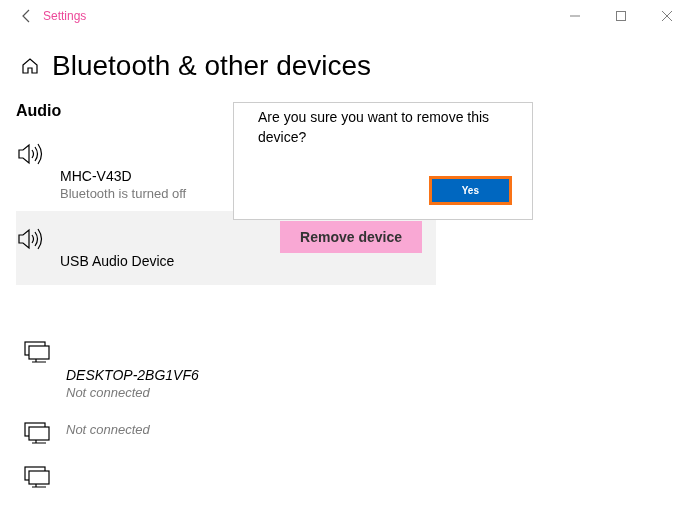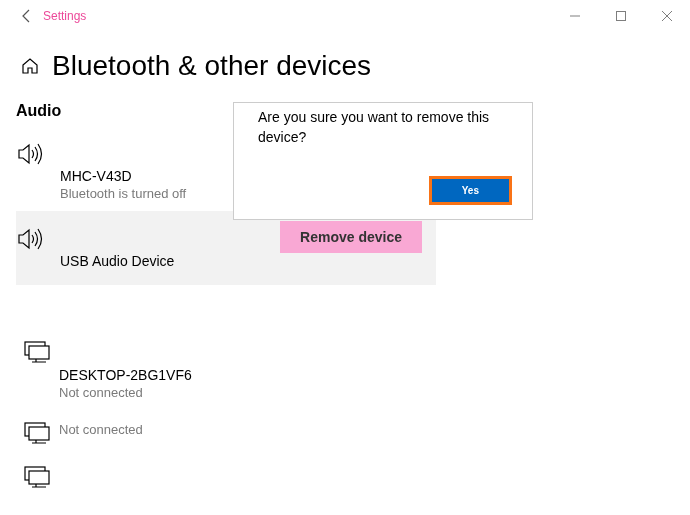--- a/index.html
+++ b/index.html
@@ -24,21 +24,21 @@
     .device-item.selected-wrap { background: #f2f2f2; padding-bottom: 0; flex-direction: row; }
     .sel-row { display:flex; align-items:flex-start; gap:14px; width:100%; padding: 4px 6px 16px 0; }
     .device-icon { width: 30px; display: flex; justify-content: center; margin-top: 2px; }
     .device-name { font-size: 14px; color: #000; margin-top: 28px; }
     .device-status { font-size: 13px; color: #7a7a7a; margin-top: 2px; }
 
     .remove-row { display:flex; justify-content:flex-end; width:100%; padding: 0 8px 12px 0; }
     .remove-btn { background: #f9a8d4; border: none; padding: 8px 20px; font-size: 14px; color: #333; cursor: pointer; font-weight: bold; }
 
     .other-section { margin-top: 44px; }
-    .other-item { display:flex; align-items:flex-start; gap:7px; padding: 10px 6px; }
+    .other-item { display:flex; align-items:flex-start; gap:14px; padding: 10px 6px; font-style: italic; }
 
     .dialog {
       position: absolute; left: 233px; top: 0px; width: 300px; height: 118px;
       background: #fff; border: 1px solid #ccc;
       padding: 5px 20px 14px 24px;
       display: flex; flex-direction: column; justify-content: space-between;
     }
     .dialog-text { font-size: 14px; color: #000; line-height: 1.4; }
     .dialog-btn-row { display:flex; justify-content:flex-end; }
     .dialog-btn { background: #0067c0; color:#fff; border: 3px solid #f97316; padding: 6px 30px; font-size: 10px; font-weight: 600; cursor: pointer; }

